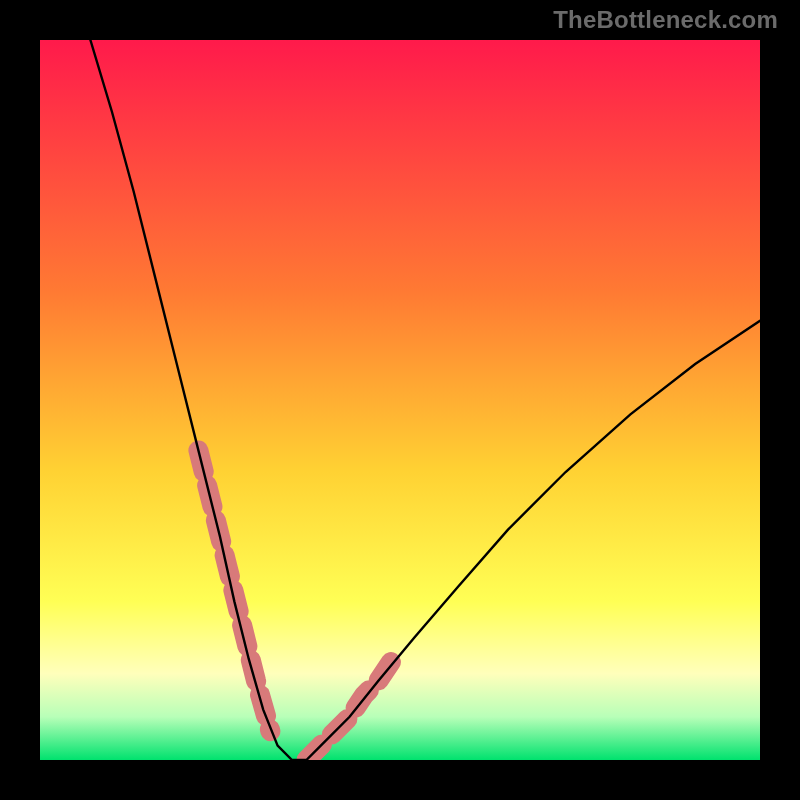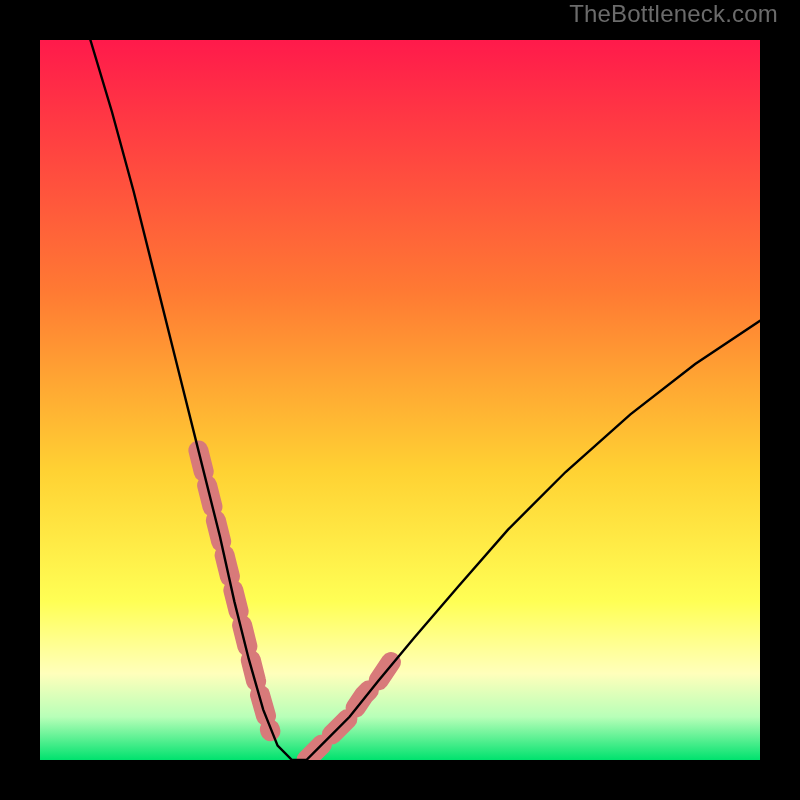--- a/index.html
+++ b/index.html
@@ -26,25 +26,25 @@
     width: 720px;
     height: 720px;
     overflow: hidden;
   }
   .gradient {
     position: absolute;
     inset: 0;
   }
   .watermark {
     position: absolute;
-    top: 0;
+    top: 6px;
     right: 22px;
     color: #6b6b6b;
     font-size: 24px;
-    font-weight: 400;
+    font-weight: 700;
     letter-spacing: 0.2px;
     user-select: none;
   }
   svg.curve {
     position: absolute;
     inset: 0;
   }
 </style>
 </head>
 <body>

